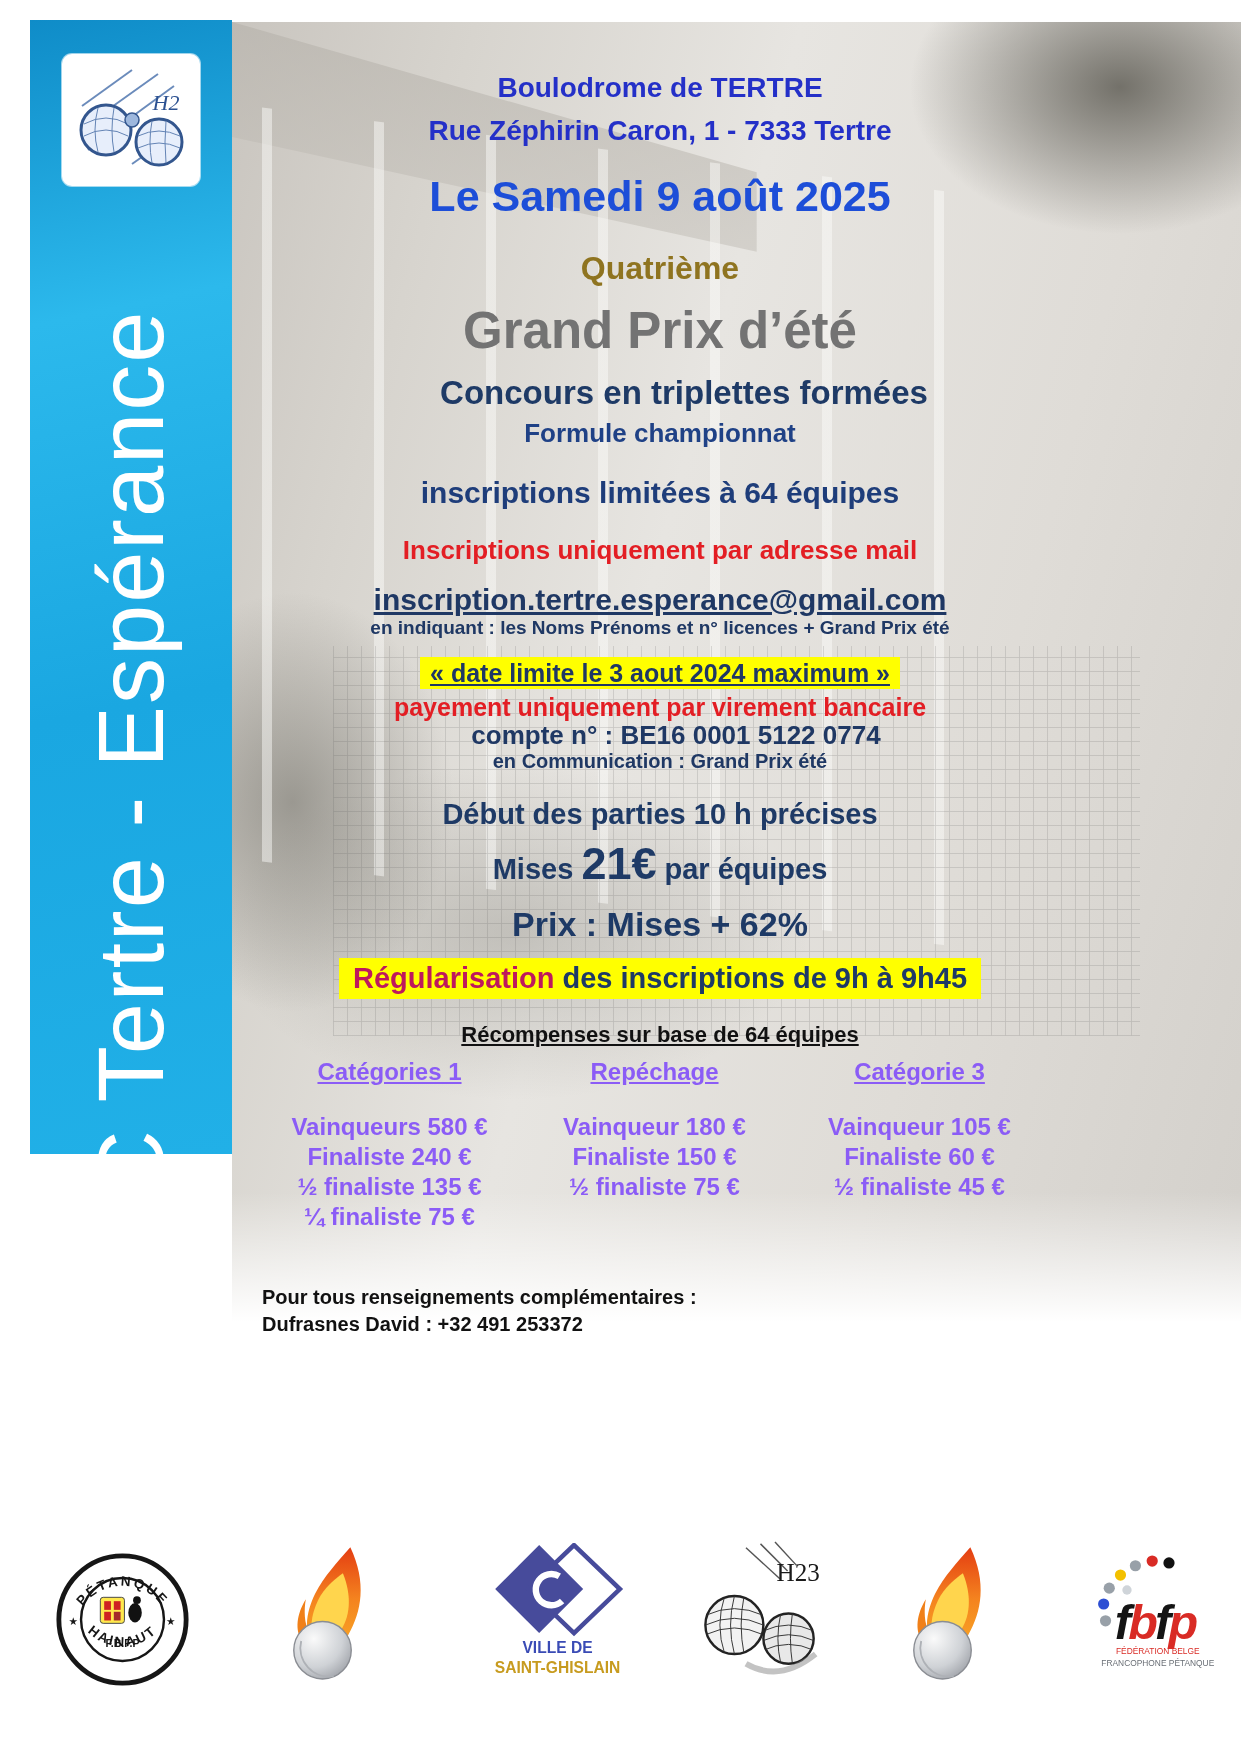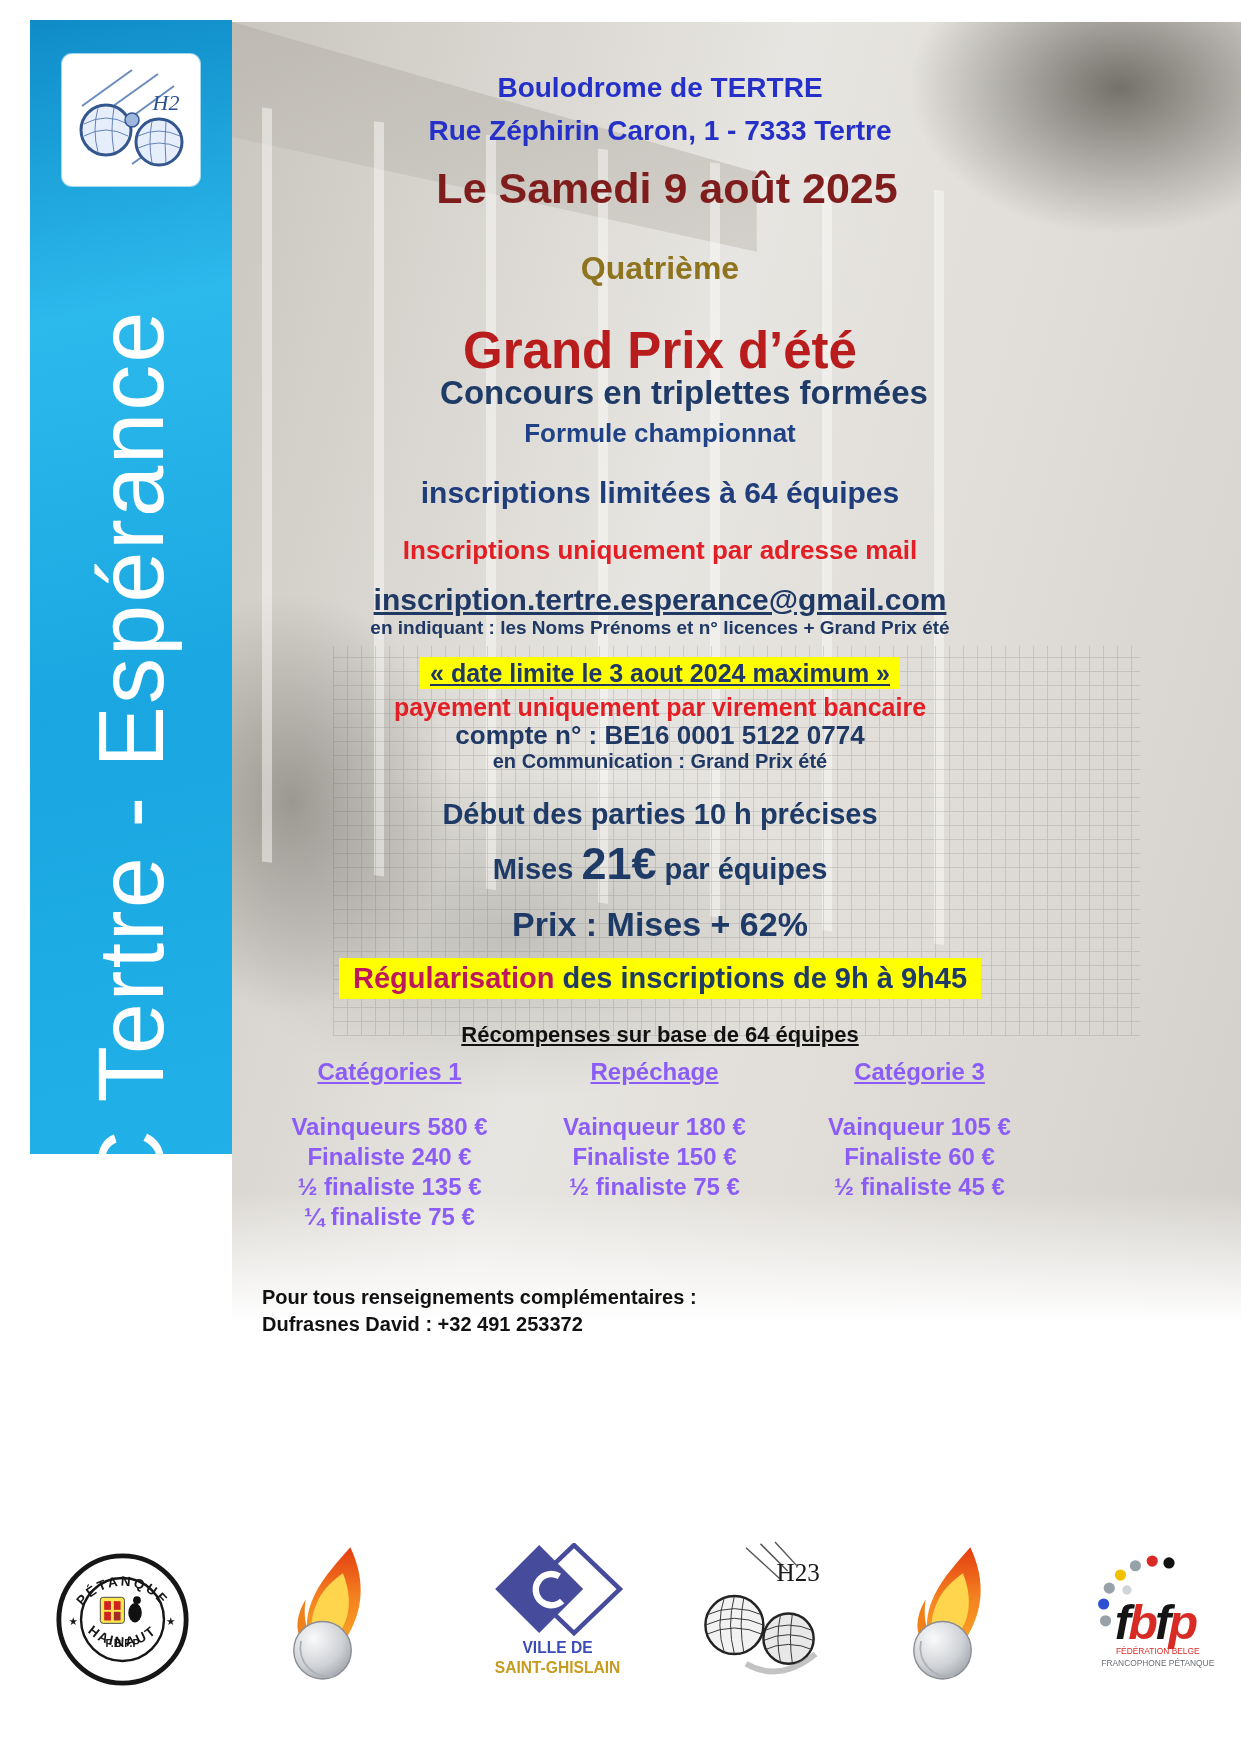--- a/index.html
+++ b/index.html
@@ -49,34 +49,34 @@
     position:absolute; left:10%; top:48%; width:80%; height:30%; opacity:.22;
     background:
       repeating-linear-gradient(0deg, rgba(90,90,90,.8) 0 1px, transparent 1px 14px),
       repeating-linear-gradient(90deg, rgba(90,90,90,.8) 0 1px, transparent 1px 14px);
   }
 
   
   .tb { position:absolute; left:232px; width:856px; text-align:center; font-weight:700; z-index:2; }
   .t-venue    { top:72px;  font-size:28px; color:#2430c8; }
   .t-address  { top:115px; font-size:28px; color:#2430c8; }
-  .t-date     { top:164px; font-size:43px; color:#7f1d1d;margin-left:7px; }
+  .t-date     { top:172px; font-size:43px; color:#1d4ed8; }
   .t-edition  { top:250px; font-size:32px; color:#8f7420; }
-  .t-title    { top:301px; font-size:51px; color:#b91c1c;margin-top:20px; }
+  .t-title    { top:301px; font-size:51px; color:#737373; }
   .t-format   { top:374px; font-size:33px; color:#1e3a66;padding-left:48px; }
   .t-formula  { top:418px; font-size:26px; color:#1f4186; }
   .t-limit    { top:476px; font-size:30px; color:#1e3d7a; }
   .t-mailonly { top:535px; font-size:26px; color:#e31e24; }
   .t-email    { top:583px; font-size:30px; color:#1f3864; }
   .t-email span { text-decoration:underline; }
   .t-emailnote{ top:617px; font-size:19px; color:#1f3864; }
   .t-deadline { top:659px; font-size:25px; color:#1f3864; }
   .t-deadline span { background:#ffff00; padding:2px 10px; text-decoration:underline; }
   .t-payment  { top:693px; font-size:25px; color:#e31e24; }
-  .t-account  { top:720px; font-size:26px; color:#1f3864; }
+  .t-account  { top:720px; font-size:26px; color:#1f3864;margin-left:16px; }
   .t-comm     { top:750px; font-size:20px; color:#1f3864; }
   .t-start    { top:798px; font-size:29px; color:#1e3a66; }
   .t-mises    { top:838px; font-size:29px; color:#1e3a66; }
   .t-mises .big { font-size:45px; }
   .t-prix     { top:905px; font-size:34px; color:#1e3a66; }
   .t-regul    { top:958px; font-size:29px; }
   .t-regul .hl { background:#ffff00; padding:4px 14px; display:inline-block; }
   .t-regul .w1 { color:#be185d; }
   .t-regul .w2 { color:#1e3a66; }
   .t-rewtitle { top:1022px; font-size:22px; color:#111; }

